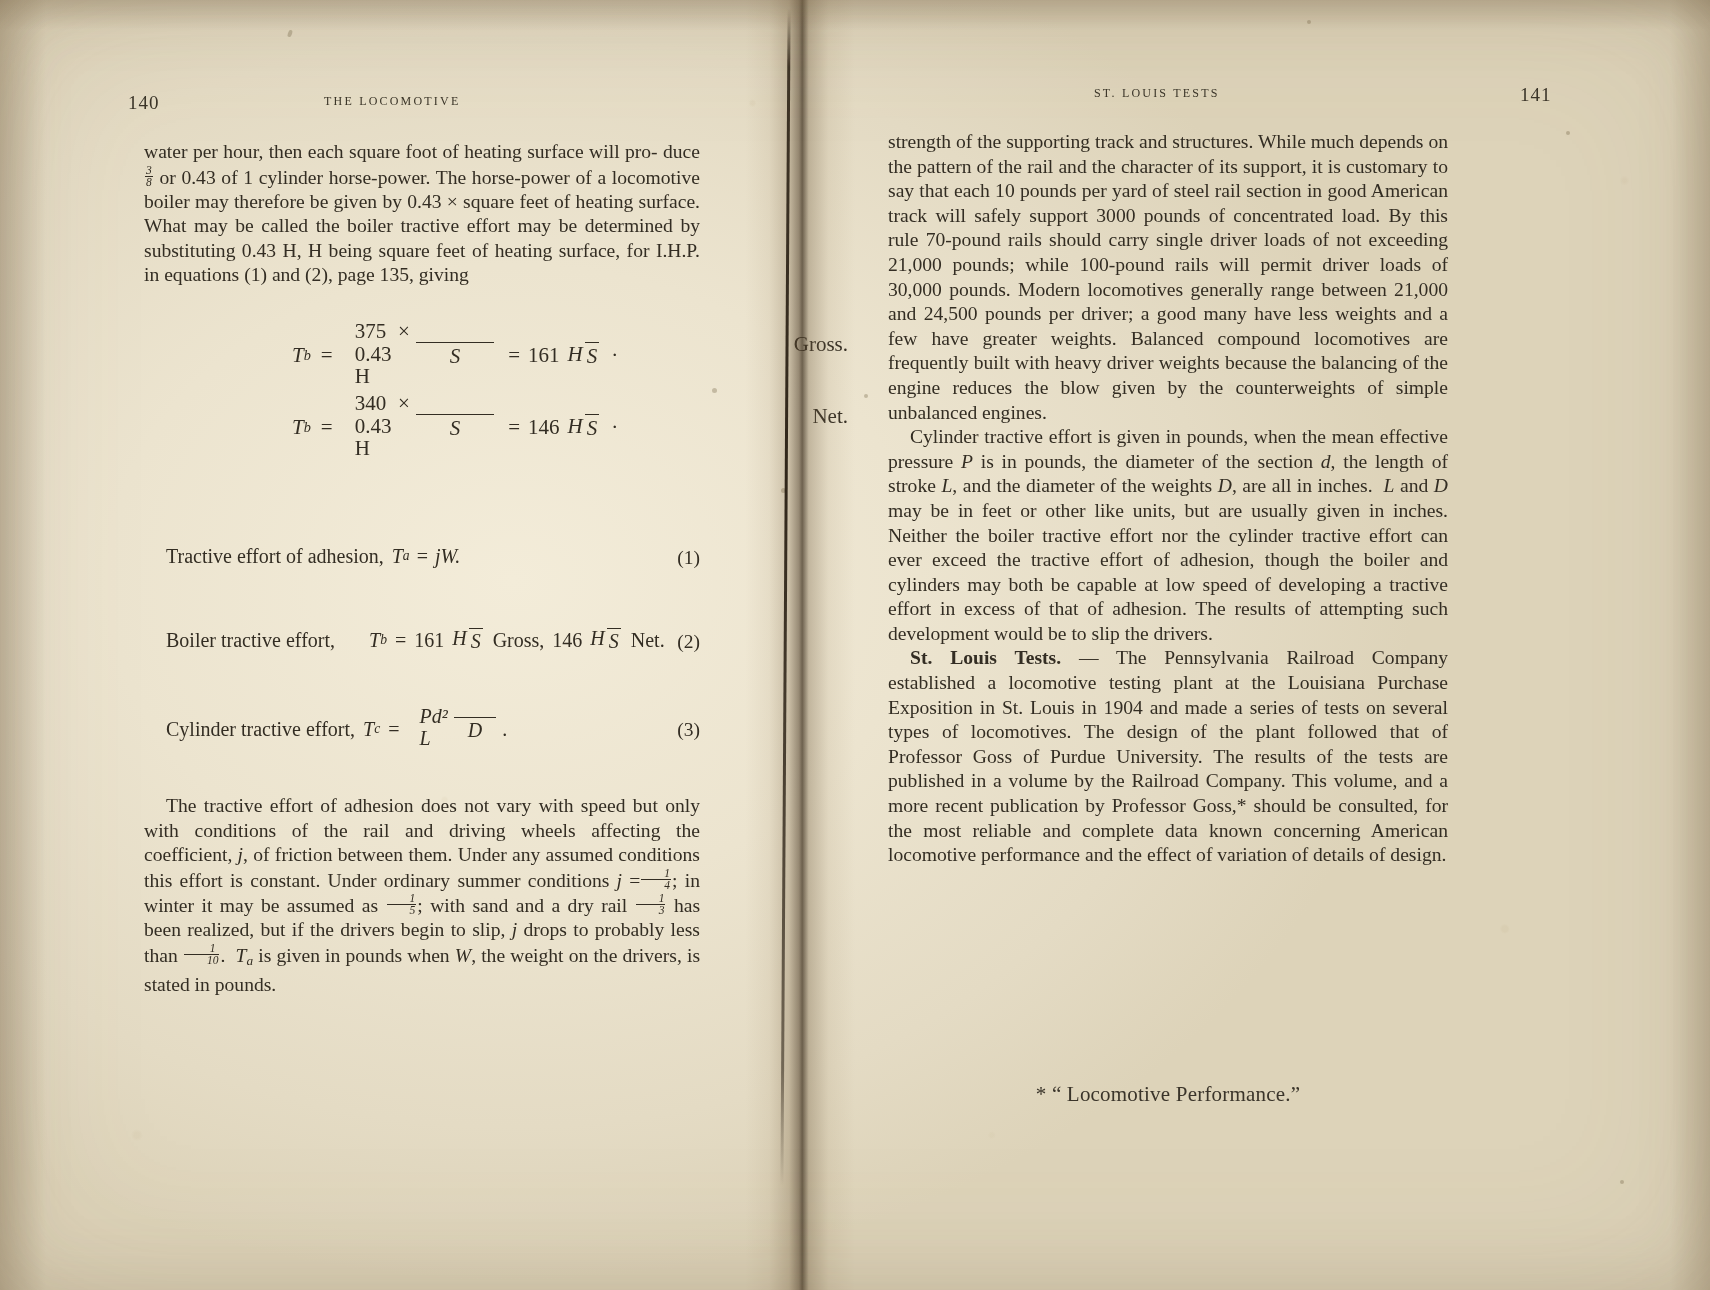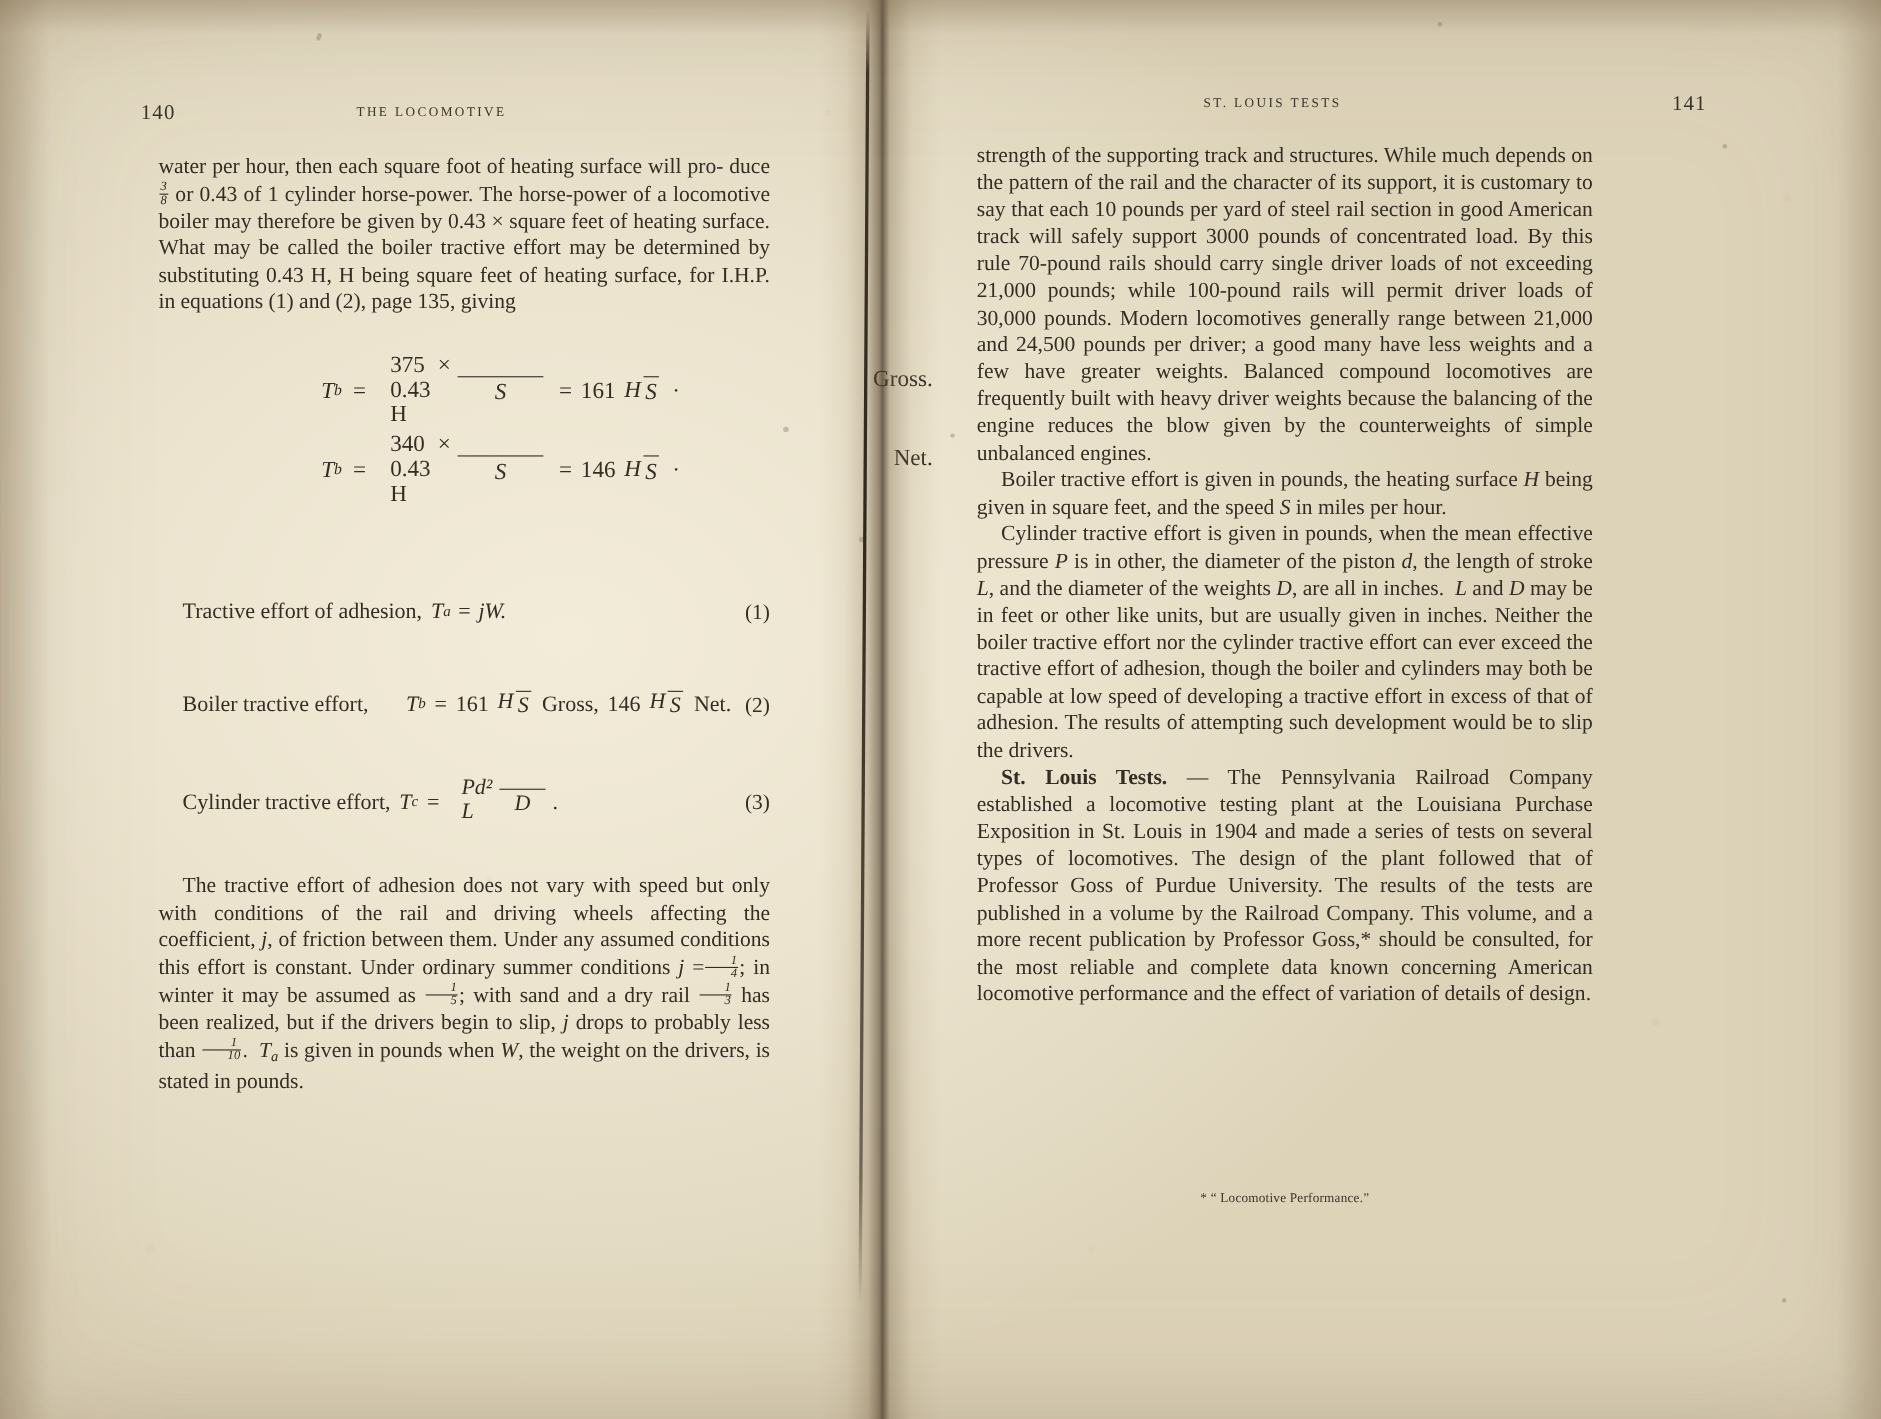--- a/index.html
+++ b/index.html
@@ -231,21 +231,21 @@
   }
   .gap-md { height: 26px; }
   .gap-lg { height: 34px; }
 
   .footnote {
     position: absolute;
     left: 888px;
     top: 1082px;
     width: 560px;
     text-align: center;
-    font-size: 12px;
+    font-size: 21px;
     color: #3a342a;
     letter-spacing: .2px;
   }
 
   
   .speck {
     position: absolute;
     border-radius: 50%;
     background: rgba(110,92,62,.32);
     pointer-events: none;
@@ -400,30 +400,24 @@
         <span class="folio" style="left:690px;">141</span>
       </div>
     </div>
 
   </div>
 
   <div class="textblock" id="body-right">
 
     <p>strength of the supporting track and structures.  While much depends on the pattern of the rail and the character of its support, it is customary to say that each 10 pounds per yard of steel rail section in good American track will safely support 3000 pounds of concentrated load.  By this rule 70-pound rails should carry single driver loads of not exceeding 21,000 pounds; while 100-pound rails will permit driver loads of 30,000 pounds.  Modern locomotives generally range between 21,000 and 24,500 pounds per driver; a good many have less weights and a few have greater weights.  Balanced compound locomotives are frequently built with heavy driver weights because the balancing of the engine reduces the blow given by the counterweights of simple unbalanced engines.</p>
 
-    <p class="indent"><span>Boiler tractive effort is given in pounds, the heating surface</span>
-      <span class="mi">H</span>
-      <span>being given in square feet, and the speed</span>
-      <span class="mi">S</span>
-      <span>in miles per hour.</span>
-    </p>
 
     <p class="indent"><span>Cylinder tractive effort is given in pounds, when the mean effective pressure</span>
       <span class="mi">P</span>
-      <span>is in other, the diameter of the piston</span>
+      <span>is in pounds, the diameter of the section</span>
       <span class="mi">d</span><span>, the length of stroke</span>
       <span class="mi">L</span><span>, and the diameter of the weights</span>
       <span class="mi">D</span><span>, are all in inches.</span>&nbsp;
       <span class="mi">L</span>
       <span>and</span>
       <span class="mi">D</span>
       <span>may be in feet or other like units, but are usually given in inches.  Neither the boiler tractive effort nor the cylinder tractive effort can ever exceed the tractive effort of adhesion, though the boiler and cylinders may both be capable at low speed of developing a tractive effort in excess of that of adhesion.  The results of attempting such development would be to slip the drivers.</span>
     </p>
 
     <p class="indent"><span class="bold">St. Louis Tests.</span>

